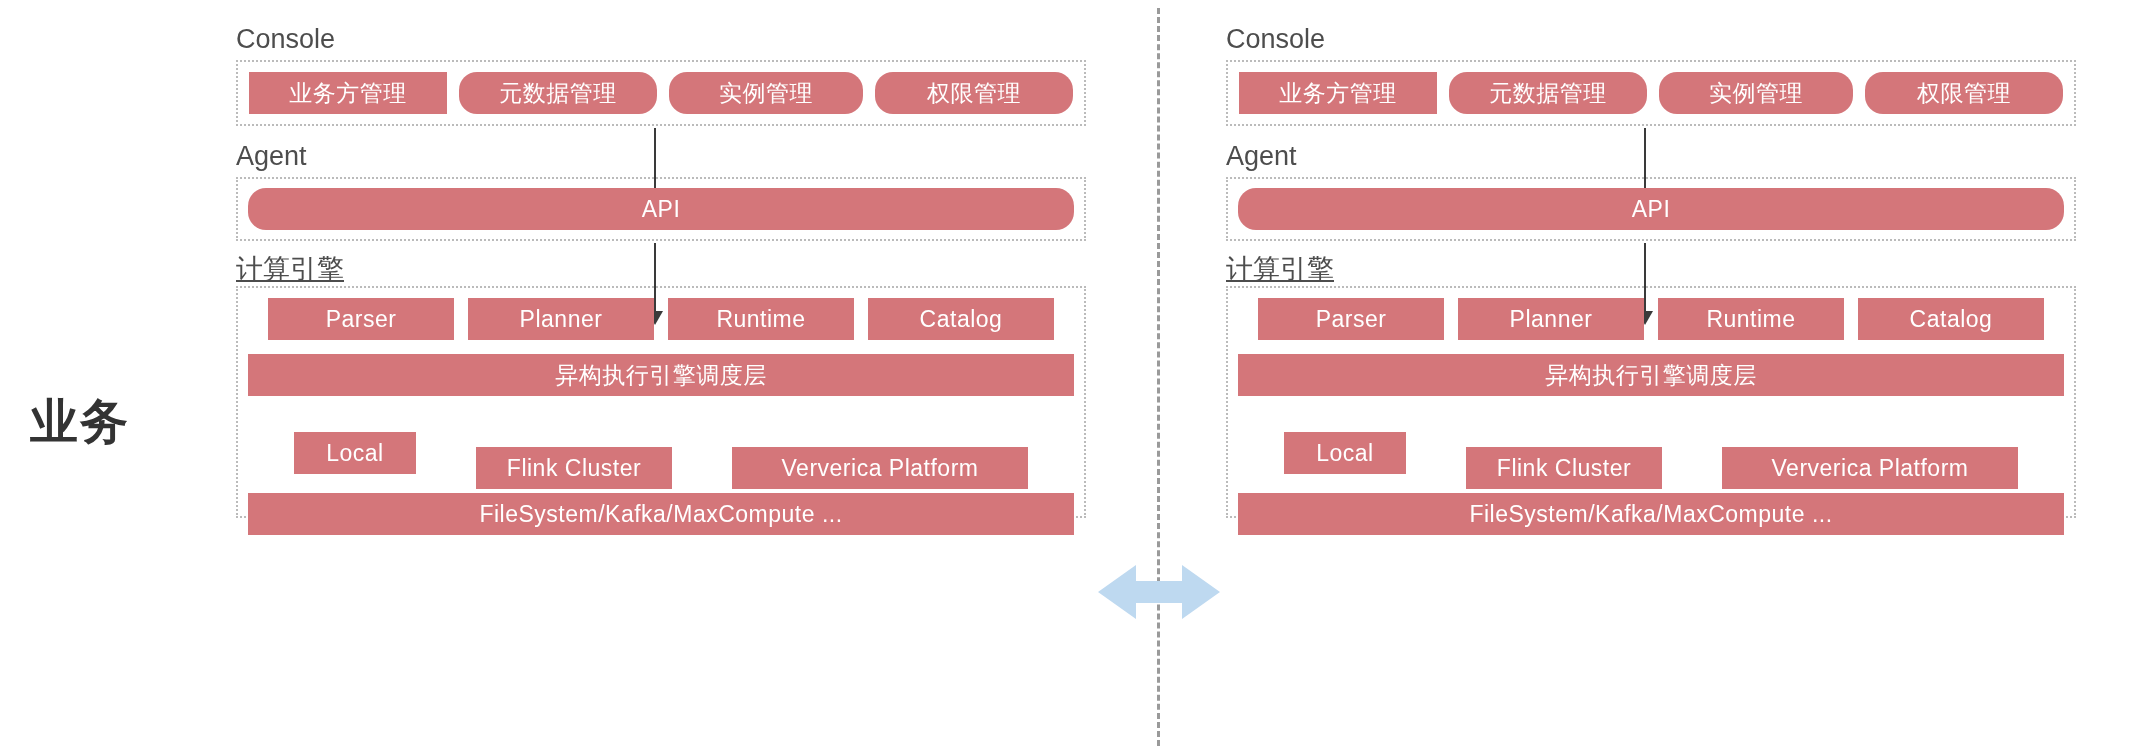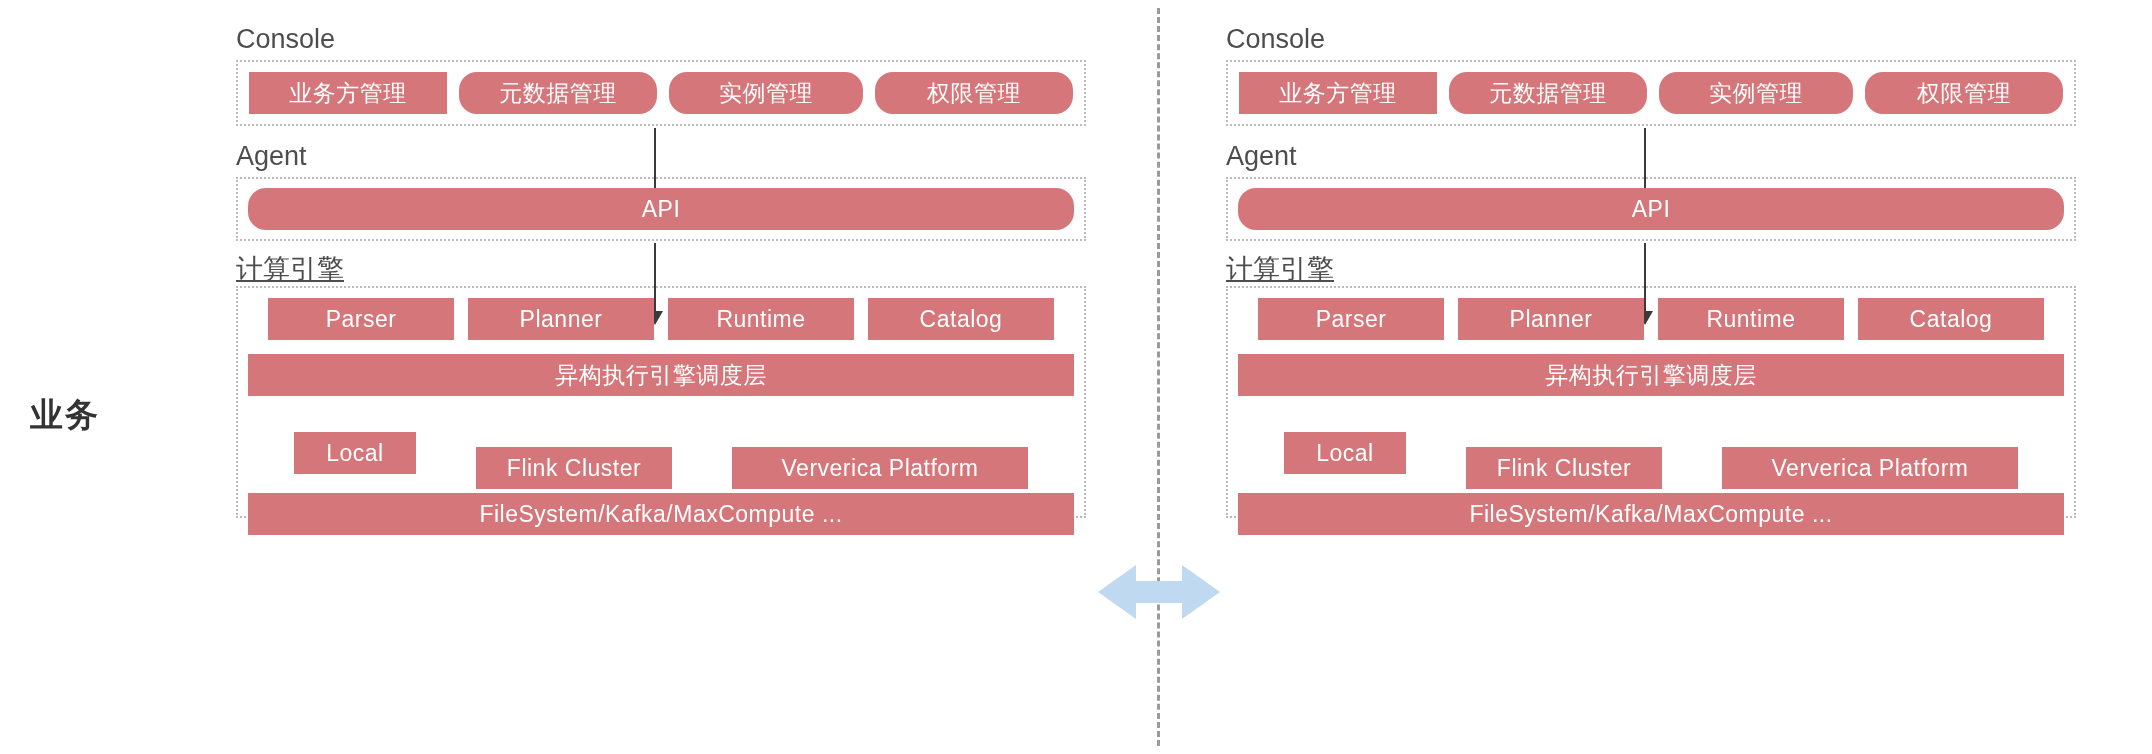--- a/index.html
+++ b/index.html
@@ -6,21 +6,21 @@
   body{
     width:2152px;height:754px;background:#ffffff;
     font-family:"Liberation Sans","DejaVu Sans",sans-serif;
     overflow:hidden;position:relative;
   }
   #canvas{position:absolute;left:0;top:0;width:2152px;height:754px;}
 
   
   .side-label{
     position:absolute;left:30px;top:398px;width:160px;
-    font-size:33px;font-weight:700;color:#333333;
+    font-size:48px;font-weight:700;color:#333333;
     letter-spacing:2px;line-height:1;
   }
 
   
   .panel{position:absolute;top:0;width:850px;height:548px;}
   .panel.left{left:236px;}
   .panel.right{left:1226px;}
 
   
   .sec-title{

